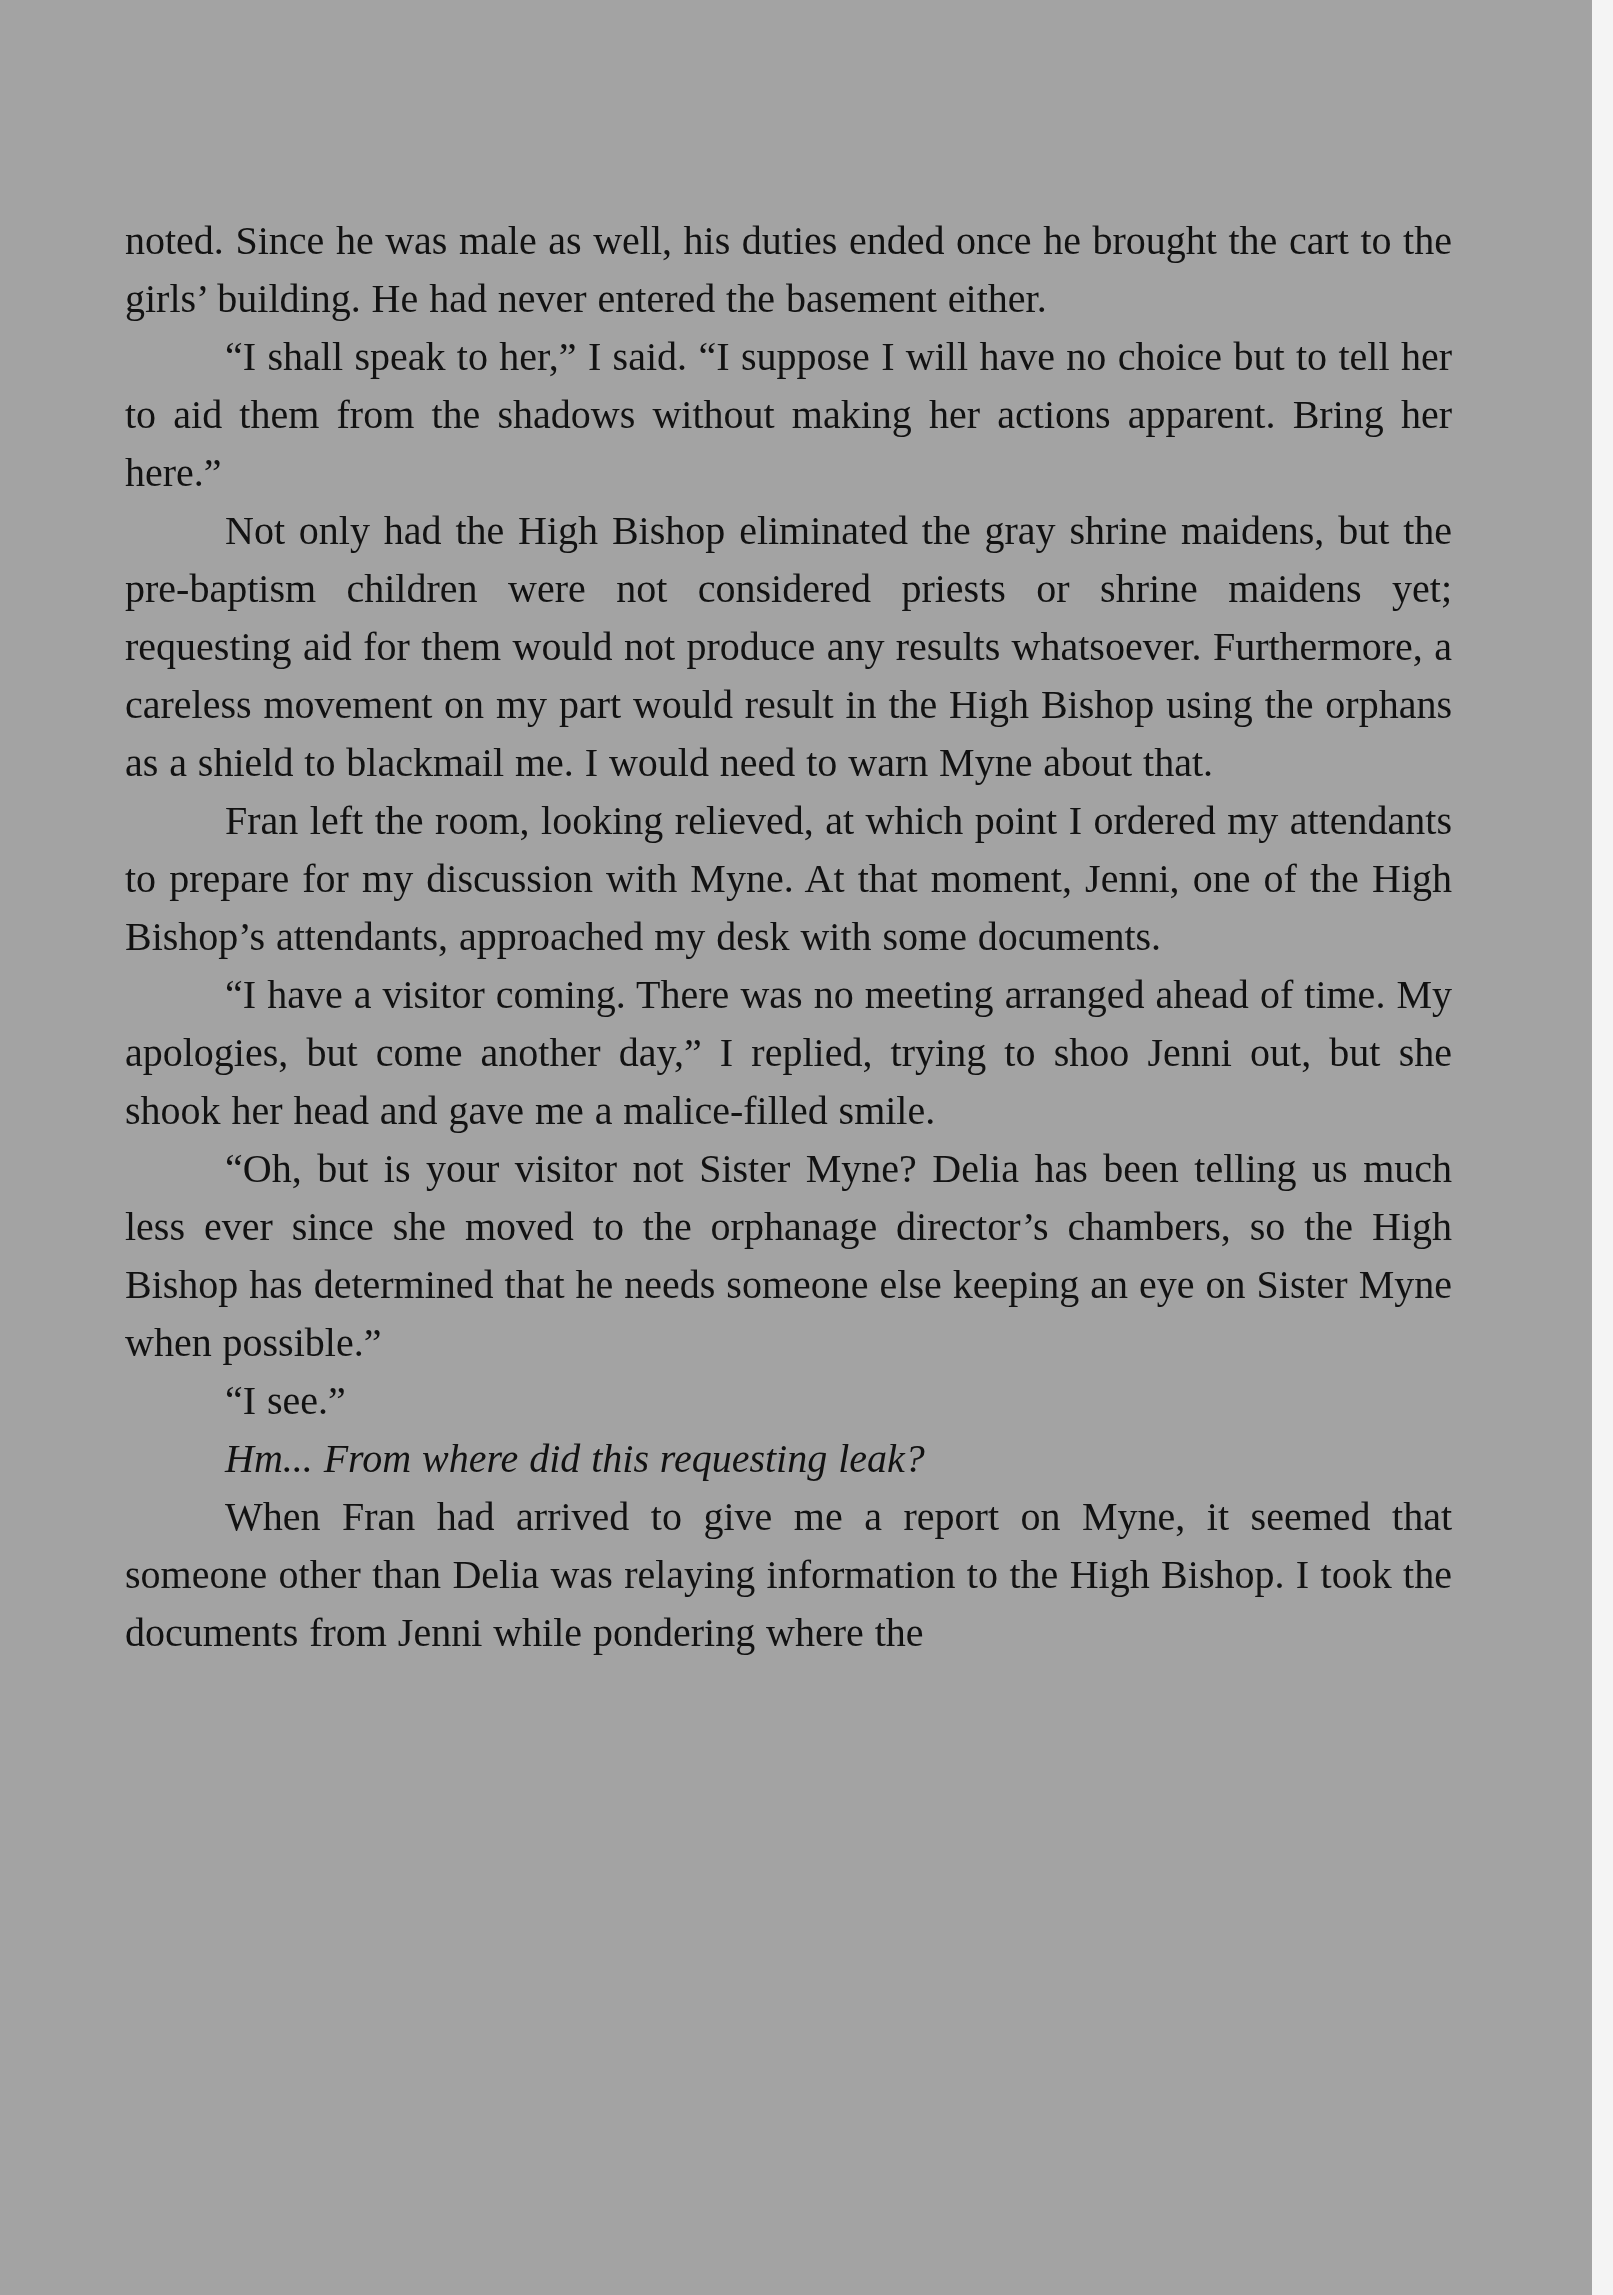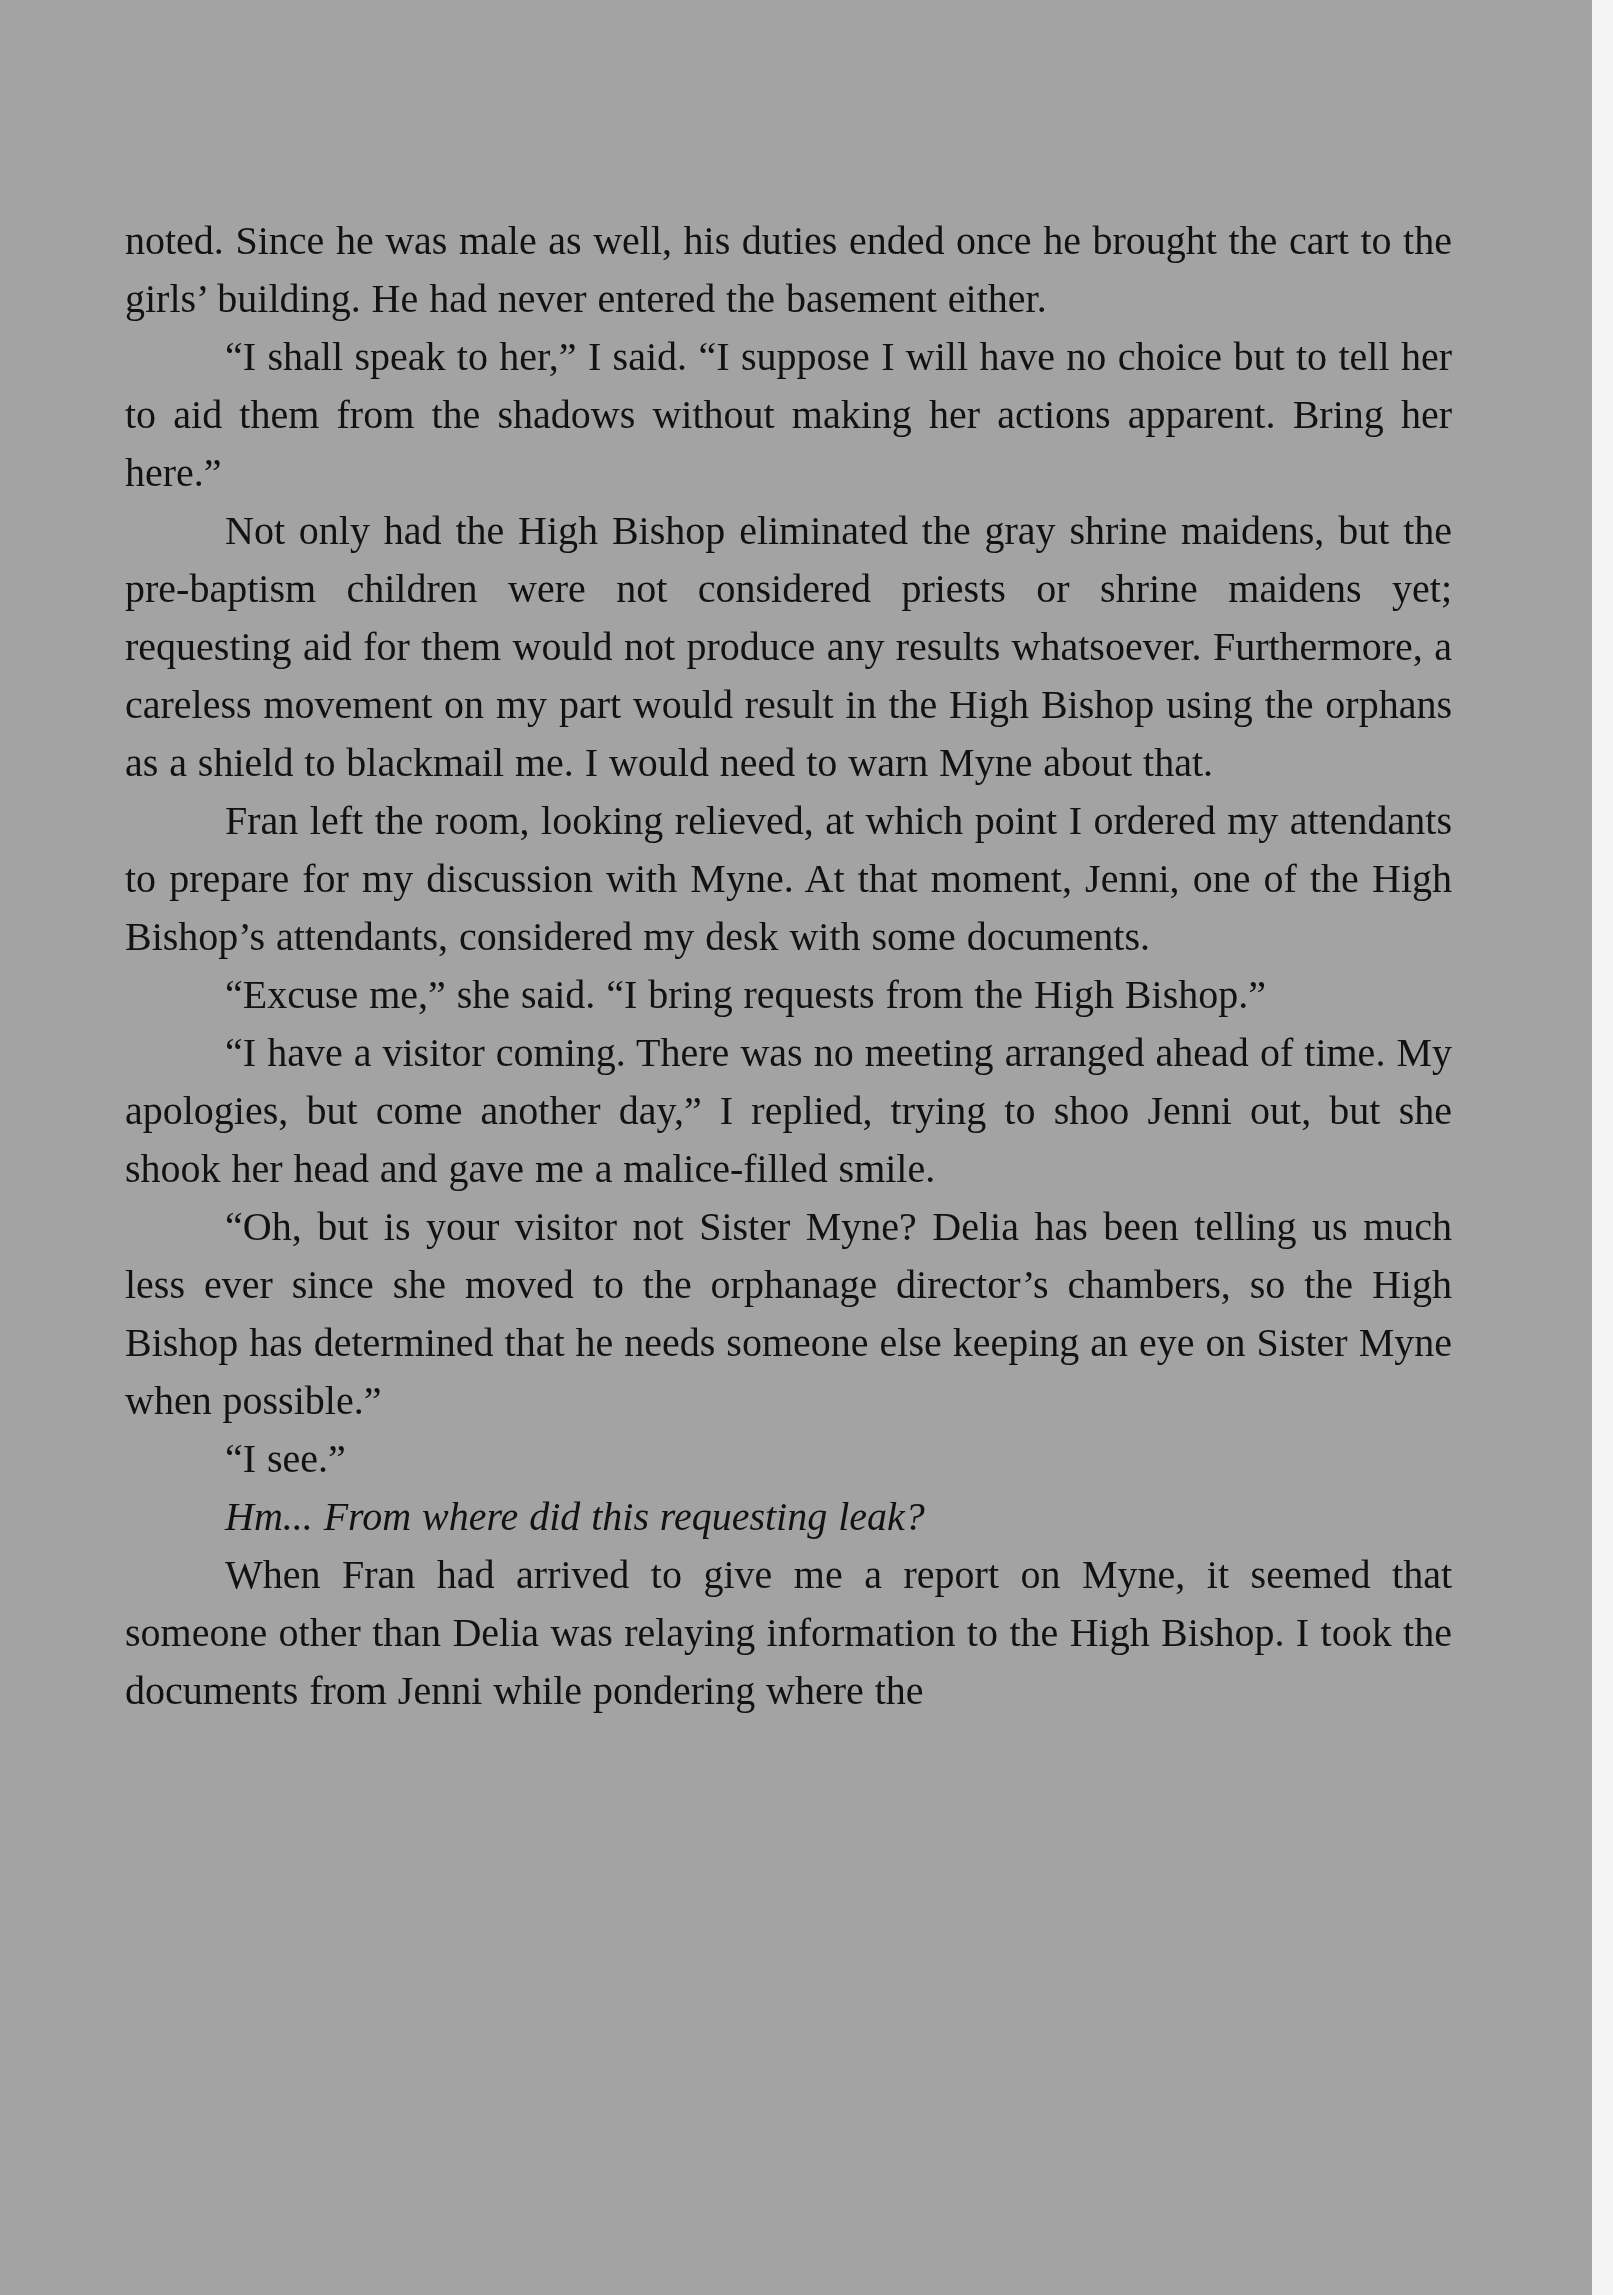--- a/index.html
+++ b/index.html
@@ -46,22 +46,21 @@
   }
 </style>
 </head>
 <body>
 
 <div class="page">
   <div class="text-block" id="text-block">
       <p class="no-indent">noted. Since he was male as well, his duties ended once he brought the cart to the girls’ building. He had never entered the basement either.</p>
       <p>“I shall speak to her,” I said. “I suppose I will have no choice but to tell her to aid them from the shadows without making her actions apparent. Bring her here.”</p>
       <p>Not only had the High Bishop eliminated the gray shrine maidens, but the pre-baptism children were not considered priests or shrine maidens yet; requesting aid for them would not produce any results whatsoever. Furthermore, a careless movement on my part would result in the High Bishop using the orphans as a shield to blackmail me. I would need to warn Myne about that.</p>
-      <p>Fran left the room, looking relieved, at which point I ordered my attendants to prepare for my discussion with Myne. At that moment, Jenni, one of the High Bishop’s attendants, considered my desk with some documents.</p>
-      <p>“Excuse me,” she said. “I bring requests from the High Bishop.”</p>
+      <p>Fran left the room, looking relieved, at which point I ordered my attendants to prepare for my discussion with Myne. At that moment, Jenni, one of the High Bishop’s attendants, approached my desk with some documents.</p>
       <p>“I have a visitor coming. There was no meeting arranged ahead of time. My apologies, but come another day,” I replied, trying to shoo Jenni out, but she shook her head and gave me a malice-filled smile.</p>
       <p>“Oh, but is your visitor not Sister Myne? Delia has been telling us much less ever since she moved to the orphanage director’s chambers, so the High Bishop has determined that he needs someone else keeping an eye on Sister Myne when possible.”</p>
       <p>“I see.”</p>
       <p class="italic">Hm... From where did this requesting leak?</p>
       <p>When Fran had arrived to give me a report on Myne, it seemed that someone other than Delia was relaying information to the High Bishop. I took the documents from Jenni while pondering where the</p>
     </div>
 </div>
 
 
 </body></html>

